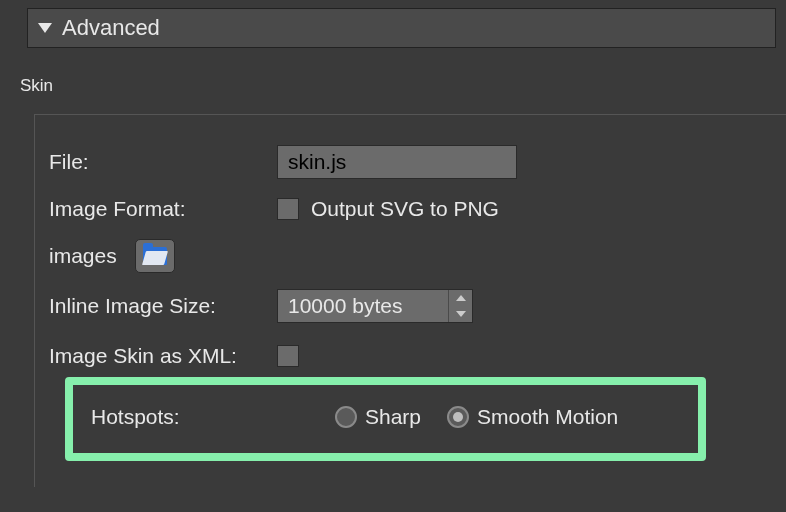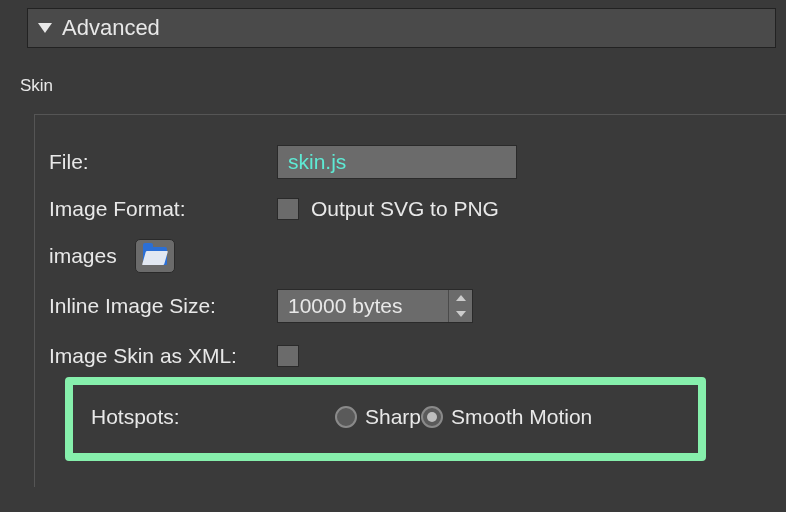--- a/index.html
+++ b/index.html
@@ -44,21 +44,21 @@
     padding: 8px 0 8px 14px;
     min-height: 44px;
   }
   .label-col {
     width: 228px;
     font-size: 21px;
   }
   .text-input {
     background: #6b6b6b;
     border: 1px solid #2a2a2a;
-    color: #5eead4;
+    color: #000000;
     font-size: 21px;
     padding: 3px 10px;
     width: 240px;
     height: 34px;
     outline: none;
   }
   .checkbox {
     width: 22px; height: 22px;
     background: #6b6b6b;
     border: 1px solid #2a2a2a;
@@ -156,21 +156,21 @@
     align-items: center;
     justify-content: center;
     margin-right: 8px;
     vertical-align: middle;
   }
   .radio.selected .dot {
     width: 10px; height: 10px;
     background: #bdbdbd;
     border-radius: 50%;
   }
-  .radio-group { display: flex; align-items: center; }
+  .radio-group { display: flex; align-items: center; gap: 26px; }
   .radio-item { display: flex; align-items: center; }
   .radio-label { font-size: 21px; }
 </style>
 </head>
 <body>
 
 <div class="section-header">
   <span class="disclosure-triangle"></span>
   <span class="section-title">Advanced</span>
 </div>

